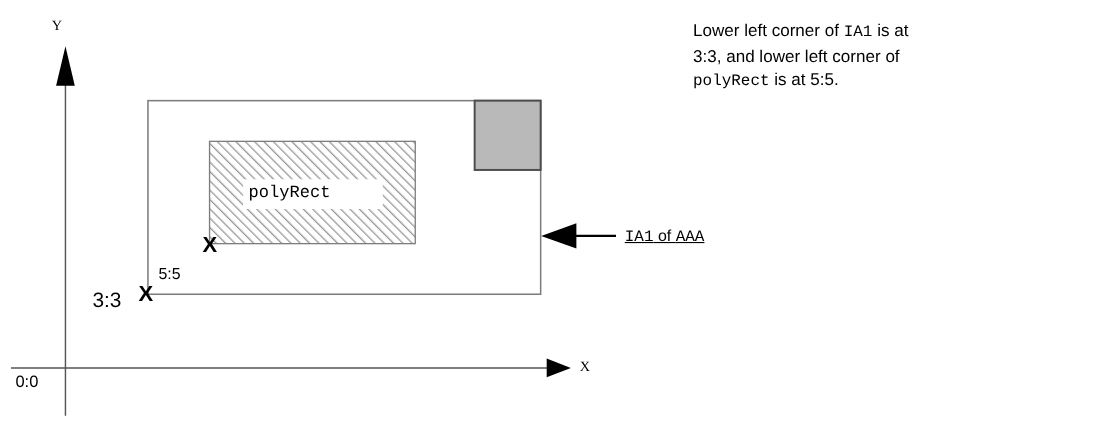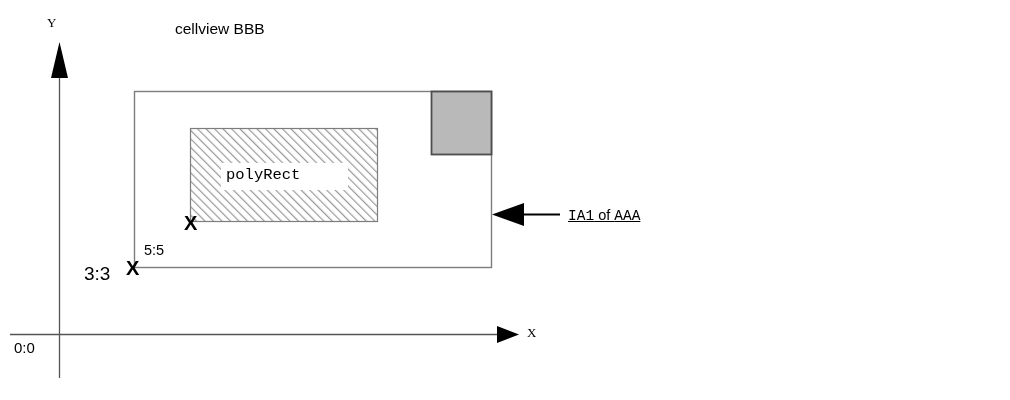--- a/index.html
+++ b/index.html
@@ -110,34 +110,36 @@
     <rect x="190.5" y="128.5" width="187" height="93" fill="url(#hatch)" stroke="#7d7d7d" stroke-width="1.2"></rect>
 
     <rect x="221" y="163" width="127" height="27" fill="#ffffff" stroke="none"></rect>
 
     <g>
       <line x1="560" y1="214.5" x2="508" y2="214.5" stroke="#000000" stroke-width="2"></line>
       <polygon points="492,214.5 524,203 524,226" fill="#000000"></polygon>
     </g>
   </svg>
 
-  <div class="txt sans" id="title-cellview">cellview BBB</div>
 
   <div class="txt serif" id="axis-label-y">Y</div>
 
   <div class="txt serif" id="axis-label-x">X</div>
 
   <div class="txt sans" id="origin-label">0:0</div>
 
   <div class="txt sans" id="coord-label-55">5:5</div>
 
   <div class="txt marker-x" id="marker-x-polyrect">X</div>
 
   <div class="txt sans" id="coord-label-33">3:3</div>
 
   <div class="txt marker-x" id="marker-x-ia1">X</div>
 
   <div class="txt mono" id="polyrect-label">polyRect</div>
 
   <div class="txt" id="callout-ia1"><span class="mono">IA1</span><span class="sans"> of </span><span class="mono">AAA</span></div>
 
+  <div class="txt sans" id="note-block"><span>Lower left corner of </span><span class="mono">IA1</span><span> is at</span>
+<span>3:3, and lower left corner of</span>
+<span class="mono">polyRect</span><span> is at 5:5.</span></div>
 
 </div>
 
 </body></html>

